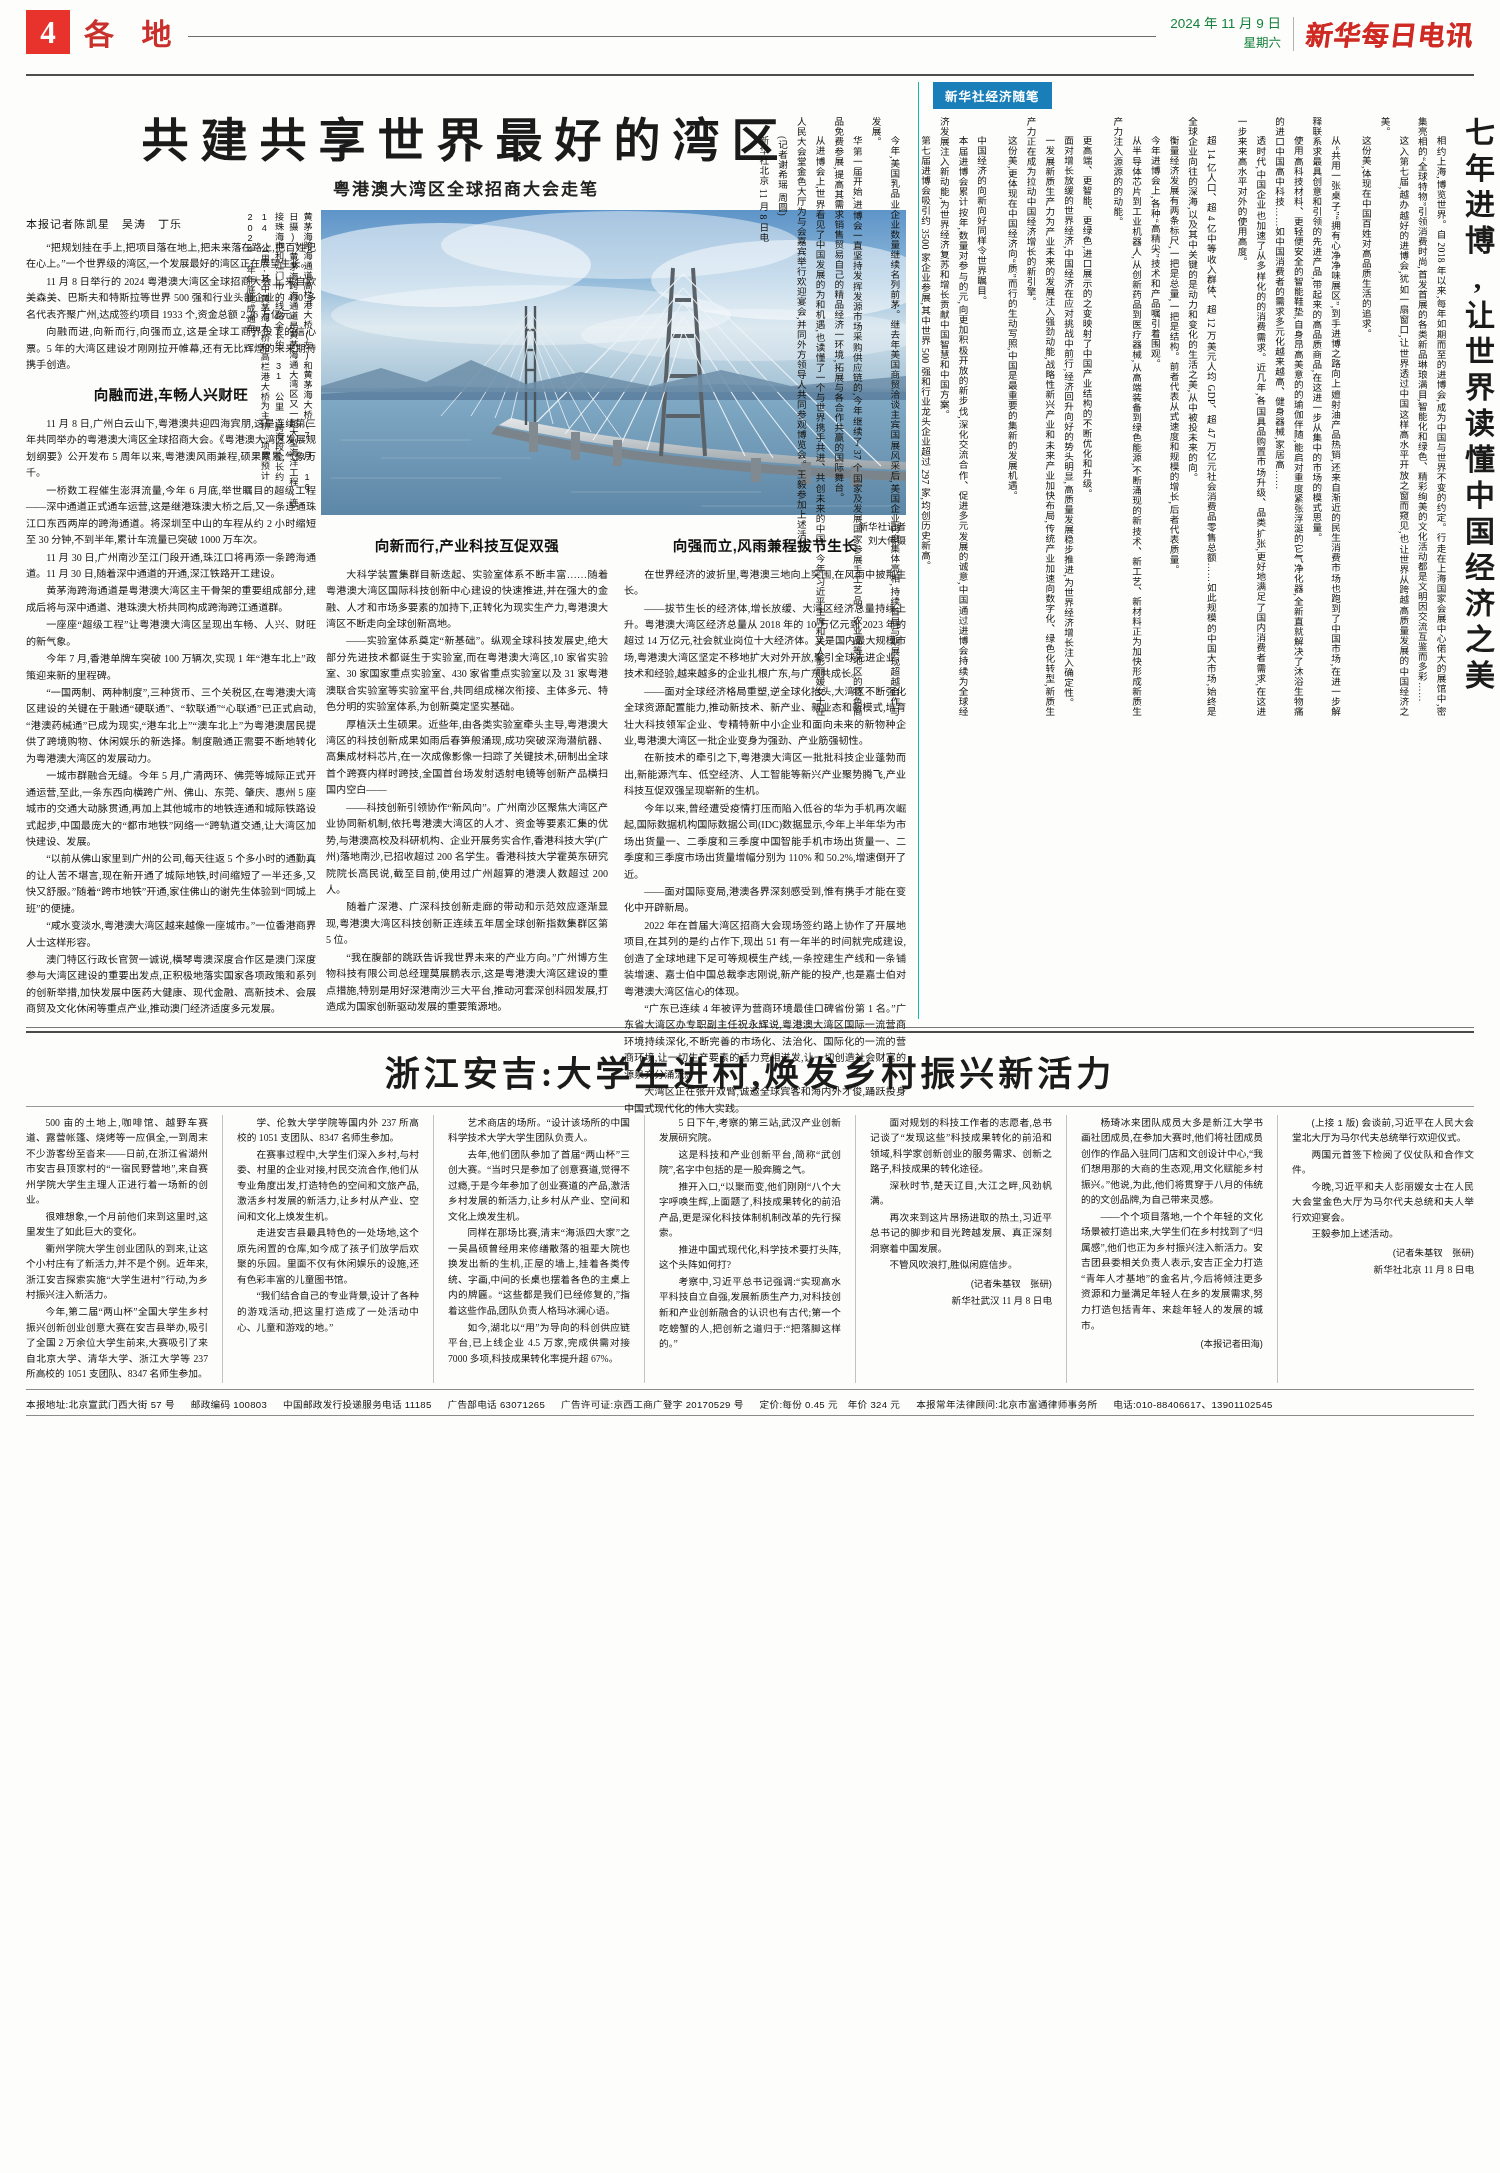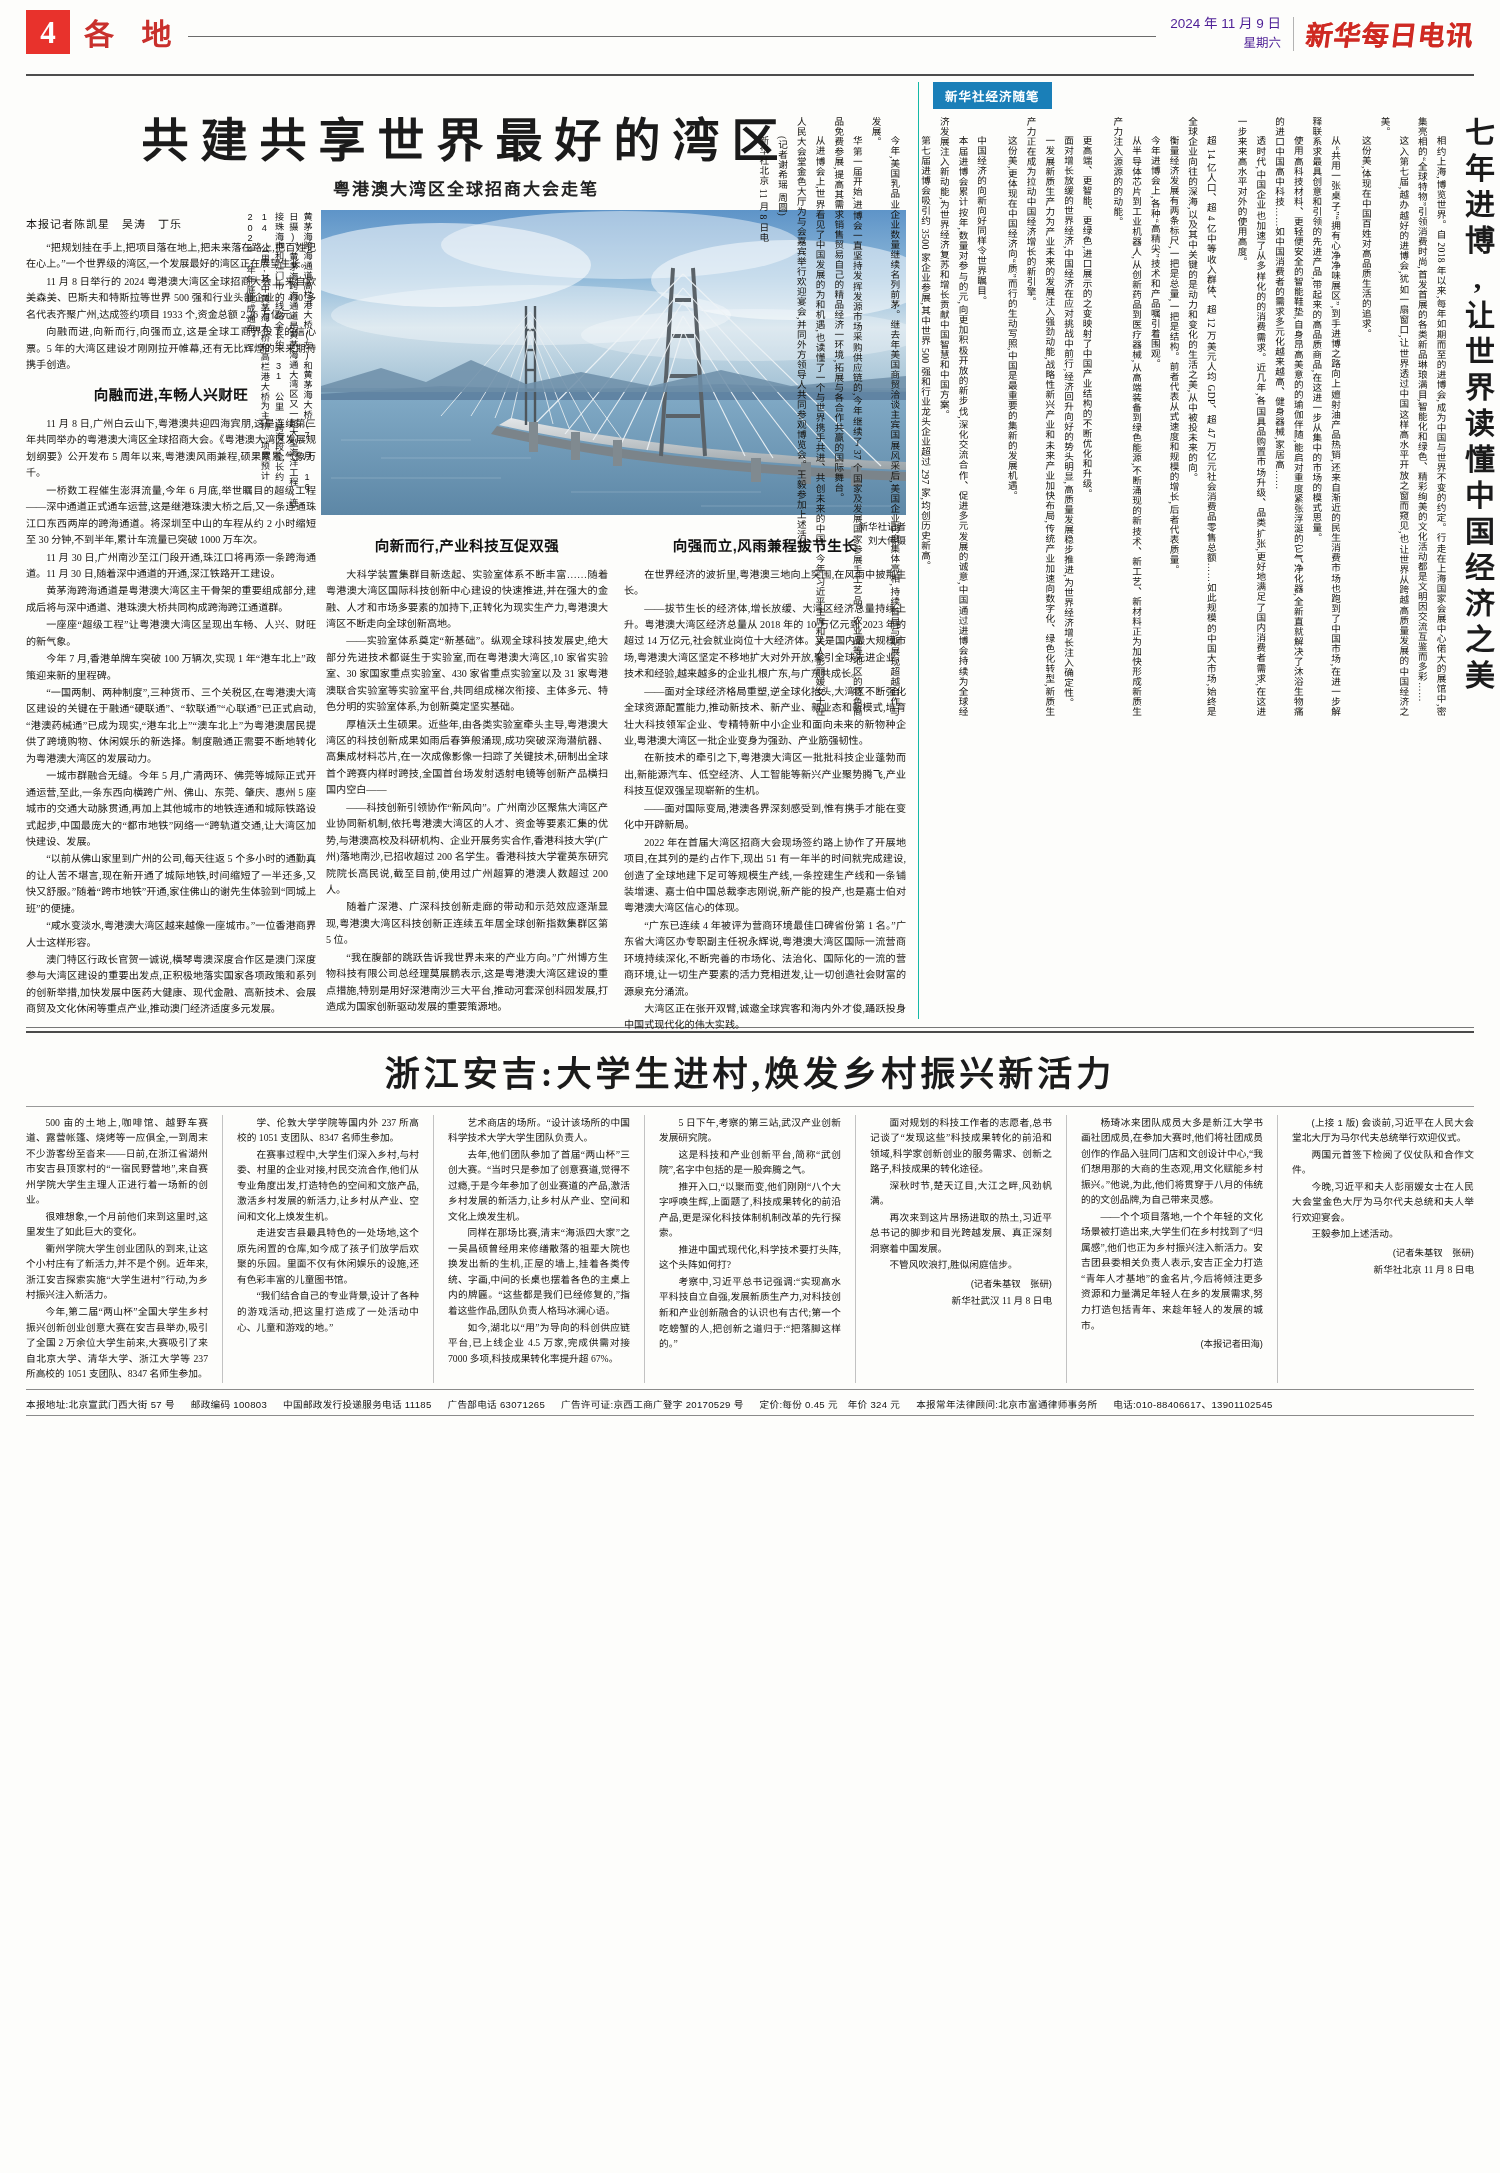--- a/index.html
+++ b/index.html
@@ -21,21 +21,21 @@
     width:44px;height:44px;background:#e8322c;color:#fff;
     display:flex;align-items:center;justify-content:center;
     font-size:31px;font-weight:700;font-family:"Liberation Serif",serif;line-height:1;
   }
   .section-name{
     color:#c9302c;font-size:30px;font-weight:700;letter-spacing:10px;
     font-family:"Liberation Serif","DejaVu Serif",serif;
   }
   .mast-rule{flex:1 1 auto;border-bottom:1.6px solid #6b6b6b;margin:0 14px 8px 6px;height:26px;}
   .mast-right{display:flex;align-items:center;gap:12px;flex:0 0 auto;padding-top:4px;}
-  .mast-date{text-align:right;font-family:"Liberation Sans",sans-serif;font-size:13.5px;line-height:1.5;color:#4c1d95;}
+  .mast-date{text-align:right;font-family:"Liberation Sans",sans-serif;font-size:13.5px;line-height:1.5;color:#15803d;}
   .mast-date .d2{font-size:12.5px;}
   .mast-sep{width:1px;height:34px;background:#b3b3b3;}
   .mast-logo{
     font-family:"Liberation Serif",serif;font-size:27px;font-weight:700;
     color:#cf2a23;letter-spacing:1px;transform:skewX(-7deg);
     text-shadow:0.5px 0 0 #cf2a23;white-space:nowrap;
   }
   .rule-thick{border-top:2.2px solid #4d4d4d;margin:2px 0 0 0;}
 
   
@@ -287,20 +287,21 @@
             <p>——科技创新引领协作“新风向”。广州南沙区聚焦大湾区产业协同新机制,依托粤港澳大湾区的人才、资金等要素汇集的优势,与港澳高校及科研机构、企业开展务实合作,香港科技大学(广州)落地南沙,已招收超过 200 名学生。香港科技大学霍英东研究院院长高民说,截至目前,使用过广州超算的港澳人数超过 200 人。</p>
             <p>随着广深港、广深科技创新走廊的带动和示范效应逐渐显现,粤港澳大湾区科技创新正连续五年居全球创新指数集群区第 5 位。</p>
             <p>“我在腹部的跳跃告诉我世界未来的产业方向。”广州博方生物科技有限公司总经理莫展鹏表示,这是粤港澳大湾区建设的重点措施,特别是用好深港南沙三大平台,推动河套深创科园发展,打造成为国家创新驱动发展的重要策源地。</p>
           </div>
           <div class="tcol">
             <div class="sec-h">向强而立,风雨兼程拔节生长</div>
             <p>在世界经济的波折里,粤港澳三地向上突围,在风雨中披荆生长。</p>
             <p>——拔节生长的经济体,增长放缓、大湾区经济总量持续上升。粤港澳大湾区经济总量从 2018 年的 10 万亿元到 2023 年的超过 14 万亿元,社会就业岗位十大经济体。又是国内最大规模市场,粤港澳大湾区坚定不移地扩大对外开放,聚引全球先进企业、技术和经验,越来越多的企业扎根广东,与广东共成长。</p>
             <p>——面对全球经济格局重塑,逆全球化抬头,大湾区不断强化全球资源配置能力,推动新技术、新产业、新业态和新模式,培育壮大科技领军企业、专精特新中小企业和面向未来的新物种企业,粤港澳大湾区一批企业变身为强劲、产业筋强韧性。</p>
             <p>在新技术的牵引之下,粤港澳大湾区一批批科技企业蓬勃而出,新能源汽车、低空经济、人工智能等新兴产业聚势腾飞,产业科技互促双强呈现崭新的生机。</p>
+            <p>今年以来,曾经遭受疫情打压而陷入低谷的华为手机再次崛起,国际数据机构国际数据公司(IDC)数据显示,今年上半年华为市场出货量一、二季度和三季度中国智能手机市场出货量一、二季度和三季度市场出货量增幅分别为 110% 和 50.2%,增速倒开了近。</p>
             <p>——面对国际变局,港澳各界深刻感受到,惟有携手才能在变化中开辟新局。</p>
             <p>2022 年在首届大湾区招商大会现场签约路上协作了开展地项目,在其列的是约占作下,现出 51 有一年半的时间就完成建设,创造了全球地建下足可等规模生产线,一条控建生产线和一条铺装增速、嘉士伯中国总裁李志刚说,新产能的投产,也是嘉士伯对粤港澳大湾区信心的体现。</p>
             <p>“广东已连续 4 年被评为营商环境最佳口碑省份第 1 名。”广东省大湾区办专职副主任祝永辉说,粤港澳大湾区国际一流营商环境持续深化,不断完善的市场化、法治化、国际化的一流的营商环境,让一切生产要素的活力竞相迸发,让一切创造社会财富的源泉充分涌流。</p>
             <p>大湾区正在张开双臂,诚邀全球宾客和海内外才俊,踊跃投身中国式现代化的伟大实践。</p>
           </div>
         </div>
       </div>
     </div>
 
     <div class="side-essay">

